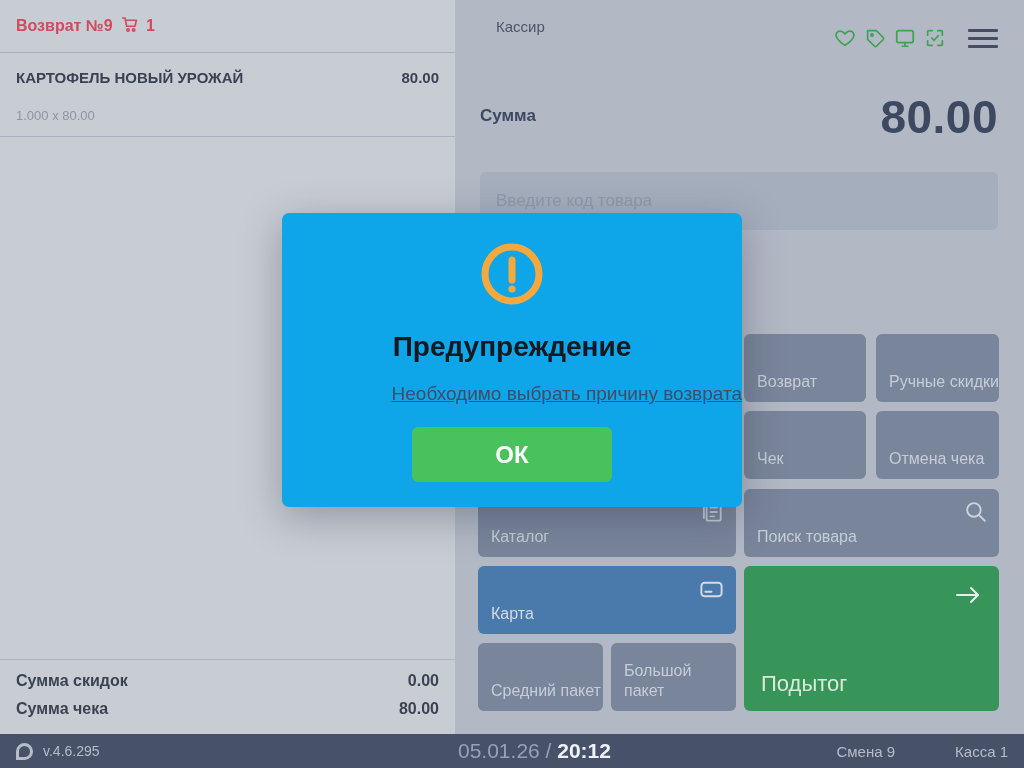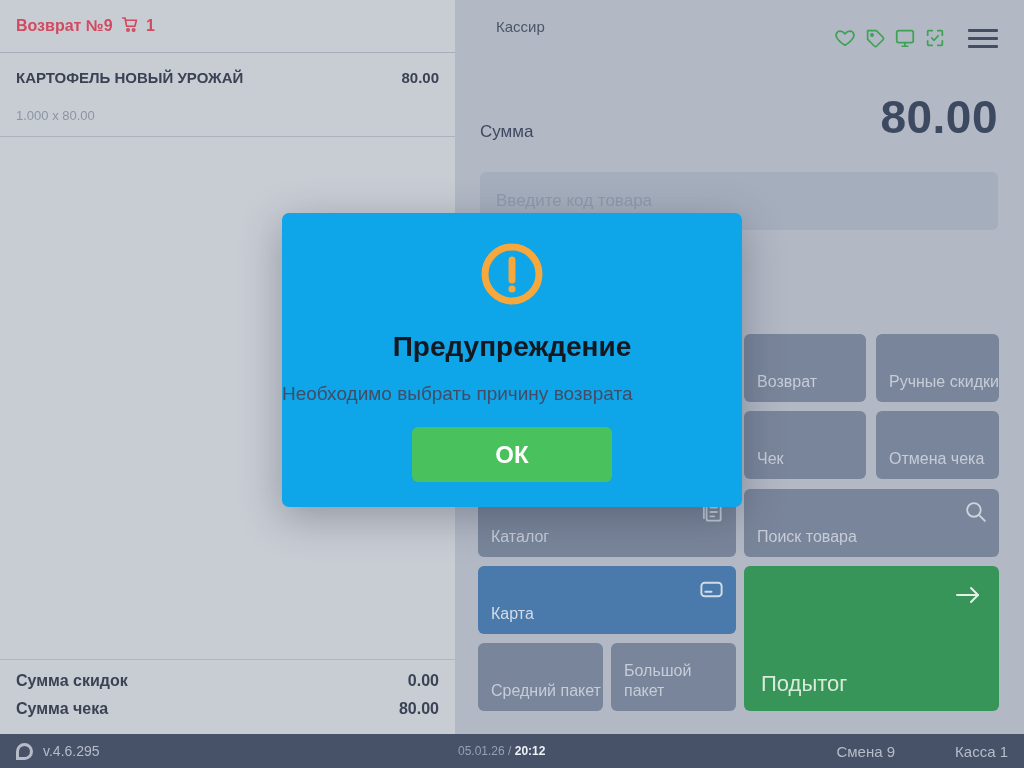--- a/index.html
+++ b/index.html
@@ -20,21 +20,21 @@
   .lp-summary { position:absolute; left:0; bottom:6px; width:100%; border-top:1px solid #b0b5c0; padding:12px 16px 10px 16px; }
   .lp-sum-row { display:flex; justify-content:space-between; margin-bottom:10px; font-size:16px; font-weight:700; color:#3a4254; }
 
   
   .right-panel { position:absolute; left:455px; top:0; width:569px; height:734px; background:#b2b8c4; }
   .cashier { position:absolute; left:41px; top:18px; font-size:15px; color:#4c5669; }
   .top-icons { position:absolute; right:26px; top:27px; display:flex; align-items:center; gap:8px; }
   .icon-btn { width:22px; height:22px; display:flex; align-items:center; justify-content:center; cursor:pointer; }
   .menu-btn { margin-left:14px; width:30px; height:22px; display:flex; flex-direction:column; justify-content:center; gap:5px; cursor:pointer; }
   .menu-btn span { display:block; height:3px; background:#434e64; border-radius:1px; }
-  .sum-label { position:absolute; left:25px; top:122px; font-size:17px; font-weight:400; color:#3d4960; }
+  .sum-label { position:absolute; left:25px; top:106px; font-size:17px; font-weight:700; color:#3d4960; }
   .sum-value { position:absolute; right:26px; top:90px; font-size:46px; font-weight:700; color:#3d4960; letter-spacing:0.5px; }
   .code-input { position:absolute; left:25px; top:172px; width:518px; height:58px; background:#a5aebd; border:none; border-radius:6px; padding:0 16px; font-size:17px; color:#3d4960; font-family:"Liberation Sans", sans-serif; outline:none; }
   .code-input::placeholder { color:#8e99ab; opacity:1; }
 
   
   .kbtn { position:absolute; background:#79859a; border-radius:6px; color:#c6cdd8; font-size:16px; line-height:1.25; cursor:pointer; }
   .kbtn .lbl { position:absolute; left:13px; bottom:10px; }
   .kbtn .corner-icon { position:absolute; right:11px; top:10px; }
   .kbtn-vozvrat  { left:744px; top:334px; width:122px; height:68px; }
   .kbtn-manual   { left:876px; top:334px; width:123px; height:68px; }
@@ -46,29 +46,29 @@
   .kbtn-medium   { left:478px; top:643px; width:125px; height:68px; }
   .kbtn-big      { left:611px; top:643px; width:125px; height:68px; }
   .kbtn-subtotal { left:744px; top:566px; width:255px; height:145px; background:#38955a; color:#d9ead9; font-size:22px; }
   .kbtn-subtotal .lbl { left:17px; bottom:14px; }
   .kbtn-subtotal .corner-icon { right:16px; top:16px; }
 
   
   .modal { position:absolute; left:282px; top:213px; width:460px; height:294px; background:#0ea5e9; border-radius:7px; box-shadow:0 10px 40px rgba(40,50,70,0.35); z-index:10;padding-left:28px; }
   .warn-icon { position:absolute; left:50%; top:29px; transform:translateX(-50%); }
   .modal-title { position:absolute; left:0; top:118px; width:100%; text-align:center; font-size:28px; font-weight:700; color:#15181e; }
-  .modal-msg { position:absolute; left:0; top:170px; width:100%; text-align:left; font-size:19px; color:#414d66; }
+  .modal-msg { position:absolute; left:0; top:170px; width:100%; text-align:right; font-size:19px; color:#414d66;text-decoration:underline; }
   .ok-btn { position:absolute; left:130px; top:214px; width:200px; height:55px; background:#49c25e; border:none; border-radius:6px; color:#ffffff; font-size:24px; font-weight:700; font-family:"Liberation Sans", sans-serif; cursor:pointer; }
 
   
   .status-bar { position:absolute; left:0; top:734px; width:1024px; height:34px; background:#475269; display:flex; align-items:center; z-index:20; }
   .sb-left { display:flex; align-items:center; gap:10px; padding-left:16px; }
   .sb-logo { width:17px; height:17px; border:3px solid #b6bdc9; border-radius:50% 50% 50% 0; }
   .sb-version { font-size:14px; color:#b6bdc9; }
-  .sb-center { position:absolute; left:458px; font-size:12px; color:#97a1b4; }
+  .sb-center { position:absolute; left:458px; font-size:21px; color:#97a1b4; }
   .sb-center .time { font-weight:700; color:#eef1f6; }
   .sb-right { position:absolute; right:16px; display:flex; gap:60px; font-size:15px; color:#b6bdc9; }
 </style>
 </head>
 <body>
 
 <div class="app">
 
   <div class="left-panel">
     <div class="lp-header">

